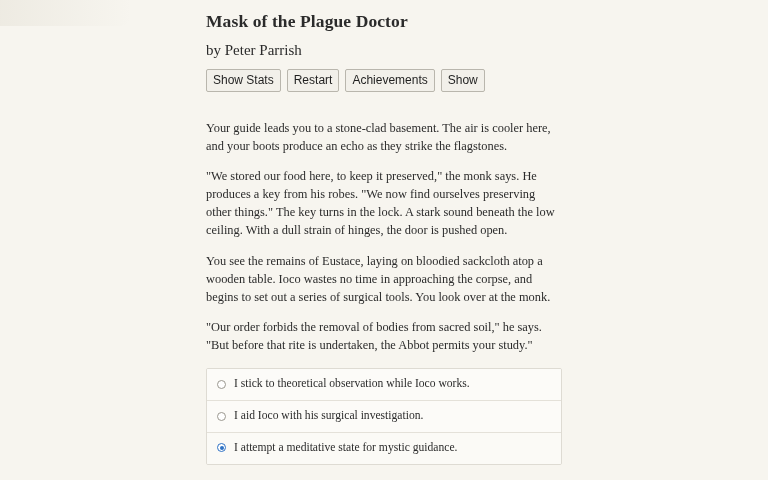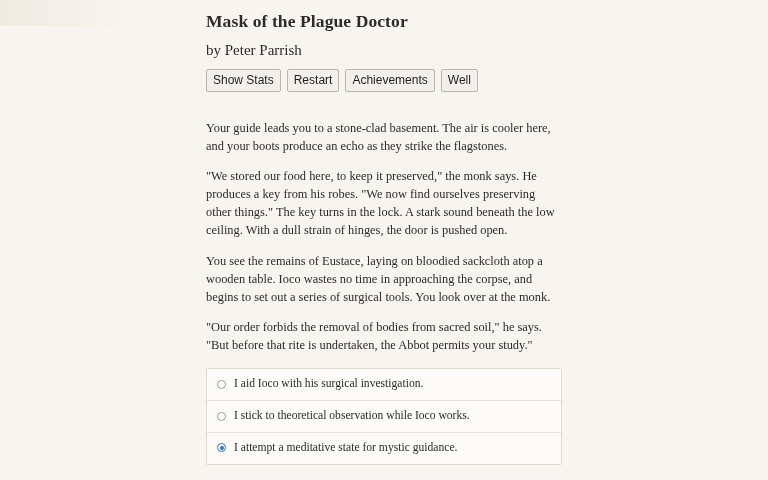--- a/index.html
+++ b/index.html
@@ -138,38 +138,38 @@
 
   <div class="content">
 
     <h1 class="title">Mask of the Plague Doctor</h1>
     <div class="byline">by Peter Parrish</div>
 
     <div class="toolbar">
       <button class="tool-btn">Show Stats</button>
       <button class="tool-btn">Restart</button>
       <button class="tool-btn">Achievements</button>
-      <button class="tool-btn">Well</button>
+      <button class="tool-btn">Show</button>
     </div>
 
     <div class="story">
       <p>Your guide leads you to a stone-clad basement. The air is cooler here, and your boots produce an echo as they strike the flagstones.</p>
       <p>"We stored our food here, to keep it preserved," the monk says. He produces a key from his robes. "We now find ourselves preserving other things." The key turns in the lock. A stark sound beneath the low ceiling. With a dull strain of hinges, the door is pushed open.</p>
       <p>You see the remains of Eustace, laying on bloodied sackcloth atop a wooden table. Ioco wastes no time in approaching the corpse, and begins to set out a series of surgical tools. You look over at the monk.</p>
       <p>"Our order forbids the removal of bodies from sacred soil," he says. "But before that rite is undertaken, the Abbot permits your study."</p>
     </div>
 
     <div class="choices">
       <div class="choice">
         <span class="radio"></span>
-        <span class="choice-label">I aid Ioco with his surgical investigation.</span>
+        <span class="choice-label">I stick to theoretical observation while Ioco works.</span>
       </div>
       <div class="choice">
         <span class="radio"></span>
-        <span class="choice-label">I stick to theoretical observation while Ioco works.</span>
+        <span class="choice-label">I aid Ioco with his surgical investigation.</span>
       </div>
       <div class="choice selected">
         <span class="radio"></span>
         <span class="choice-label">I attempt a meditative state for mystic guidance.</span>
       </div>
     </div>
 
   </div>
 </div>
 

